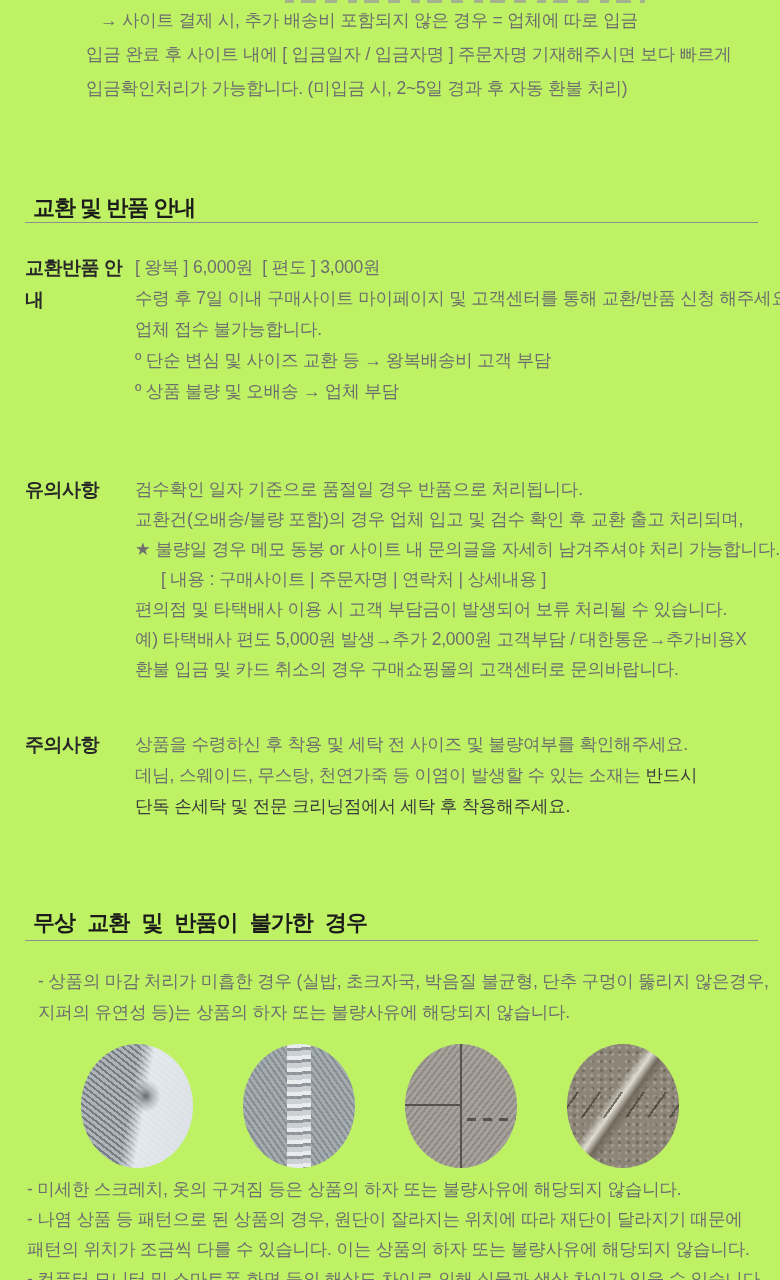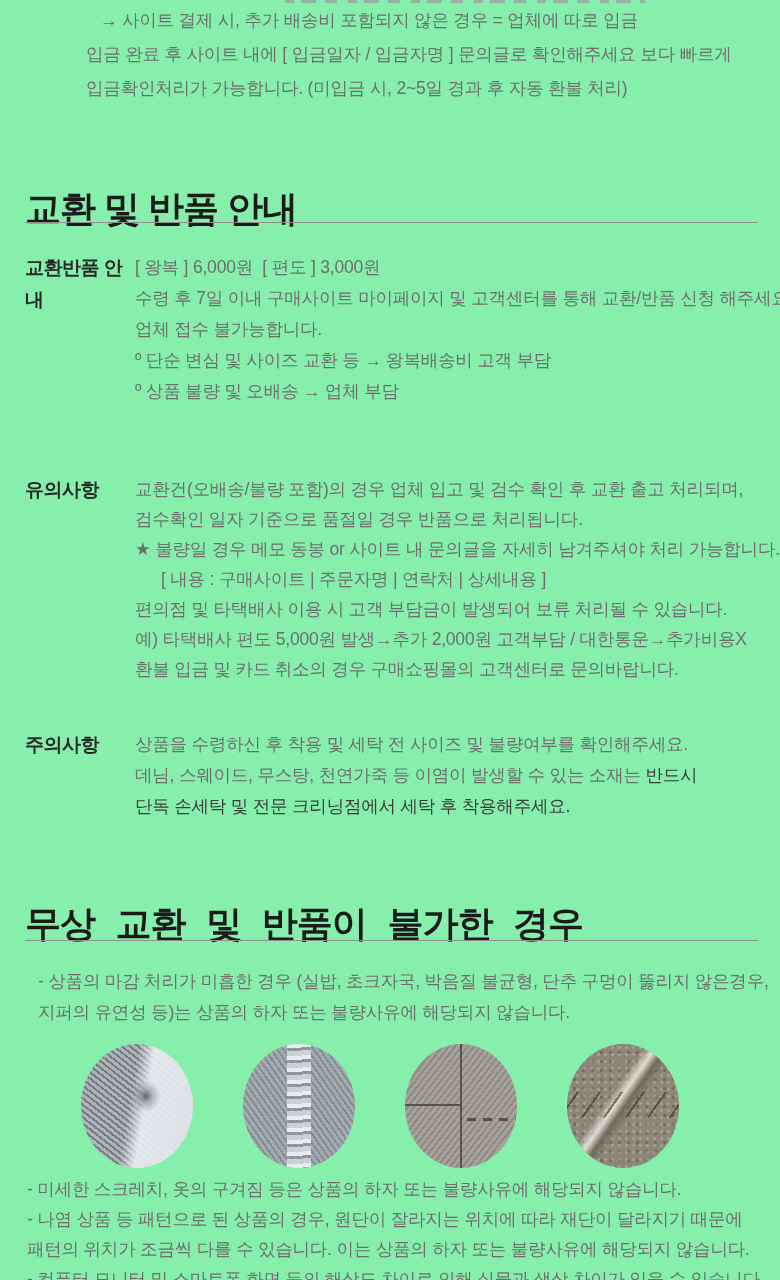--- a/index.html
+++ b/index.html
@@ -1,37 +1,37 @@
 <!DOCTYPE html>
 <html><head>
 <meta charset="utf-8">
 <style>
   html,body { margin:0; padding:0; background:#ffffff; }
   .page {
     position:relative; width:780px; height:1280px; overflow:hidden;
-    background:#86efac;
+    background:#bef264;
     font-family:"Liberation Sans","DejaVu Sans",sans-serif;
     letter-spacing:-0.2px;
   }
   .line { margin:0; white-space:pre; }
 
   
   .top-sliver {
     position:absolute; top:0; left:285px; width:360px; height:3px;
     background:repeating-linear-gradient(90deg,
       #9d9d9d 0 9px, transparent 9px 16px,
       #9d9d9d 16px 31px, transparent 31px 40px,
       #9d9d9d 40px 52px, transparent 52px 63px);
     opacity:.75;
   }
 
   .top-notice { position:absolute; top:3px; left:86px; font-size:17.5px; color:#6e6e6e; line-height:34px; }
   .top-notice .indent { padding-left:14px; }
 
-  .sec-title { position:absolute; left:25px; margin:0; font-size:36px; font-weight:bold; color:#1b1b1b; letter-spacing:-1px; }
+  .sec-title { position:absolute; left:25px; margin:8px; font-size:22px; font-weight:bold; color:#1b1b1b; letter-spacing:-1px; }
   .sec-title.t1 { top:185px; }
   .sec-title.t2 { top:900px;font-family:Liberation Mono, monospace; }
 
   .divider { position:absolute; left:25px; width:733px; height:0; border:none; border-top:1px solid #8f8f8f; margin:0; }
   .divider.d1 { top:222px; }
   .divider.d2 { top:940px; }
 
   .info-row { position:absolute; left:25px; width:740px; display:flex; align-items:flex-start; }
   .info-row.r1 { top:252px;justify-content:space-between; }
   .info-row.r2 { top:474px; }
@@ -99,43 +99,43 @@
 </style>
 </head>
 <body>
 
 <div class="page">
 
   <div class="top-sliver"></div>
 
   <div class="top-notice">
     <p class="line indent">→ 사이트 결제 시, 추가 배송비 포함되지 않은 경우 = 업체에 따로 입금</p>
-    <p class="line">입금 완료 후 사이트 내에 [ 입금일자 / 입금자명 ] 문의글로 확인해주세요 보다 빠르게</p>
+    <p class="line">입금 완료 후 사이트 내에 [ 입금일자 / 입금자명 ] 주문자명 기재해주시면 보다 빠르게</p>
     <p class="line">입금확인처리가 가능합니다. (미입금 시, 2~5일 경과 후 자동 환불 처리)</p>
   </div>
 
   <h2 class="sec-title t1">교환 및 반품 안내</h2>
   <hr class="divider d1">
 
   <div class="info-row r1">
     <div class="info-label">교환반품 안내</div>
     <div class="info-content">
       <p class="line">[ 왕복 ] 6,000원  [ 편도 ] 3,000원</p>
       <p class="line">수령 후 7일 이내 구매사이트 마이페이지 및 고객센터를 통해 교환/반품 신청 해주세요.</p>
       <p class="line">업체 접수 불가능합니다.</p>
       <p class="line">º 단순 변심 및 사이즈 교환 등 → 왕복배송비 고객 부담</p>
       <p class="line">º 상품 불량 및 오배송 → 업체 부담</p>
     </div>
   </div>
 
   <div class="info-row r2">
     <div class="info-label">유의사항</div>
     <div class="info-content">
+      <p class="line">검수확인 일자 기준으로 품절일 경우 반품으로 처리됩니다.</p>
       <p class="line">교환건(오배송/불량 포함)의 경우 업체 입고 및 검수 확인 후 교환 출고 처리되며,</p>
-      <p class="line">검수확인 일자 기준으로 품절일 경우 반품으로 처리됩니다.</p>
       <p class="line">★ 불량일 경우 메모 동봉 or 사이트 내 문의글을 자세히 남겨주셔야 처리 가능합니다.</p>
       <p class="line indented">[ 내용 : 구매사이트 | 주문자명 | 연락처 | 상세내용 ]</p>
       <p class="line">편의점 및 타택배사 이용 시 고객 부담금이 발생되어 보류 처리될 수 있습니다.</p>
       <p class="line">예) 타택배사 편도 5,000원 발생→추가 2,000원 고객부담 / 대한통운→추가비용X</p>
       <p class="line">환불 입금 및 카드 취소의 경우 구매쇼핑몰의 고객센터로 문의바랍니다.</p>
     </div>
   </div>
 
   <div class="info-row r3">
     <div class="info-label">주의사항</div>

